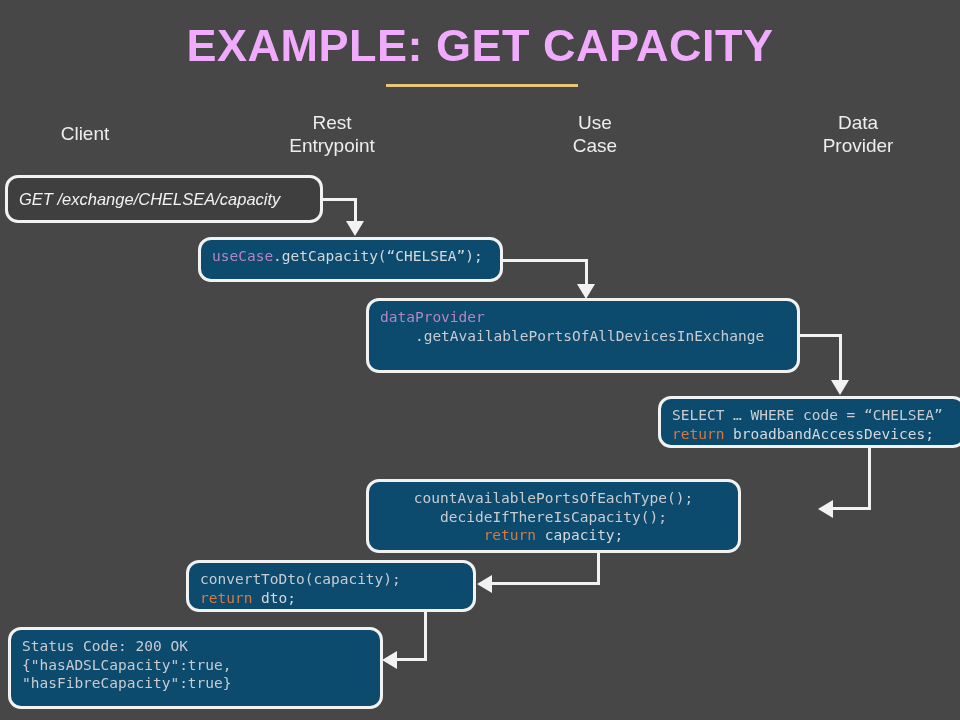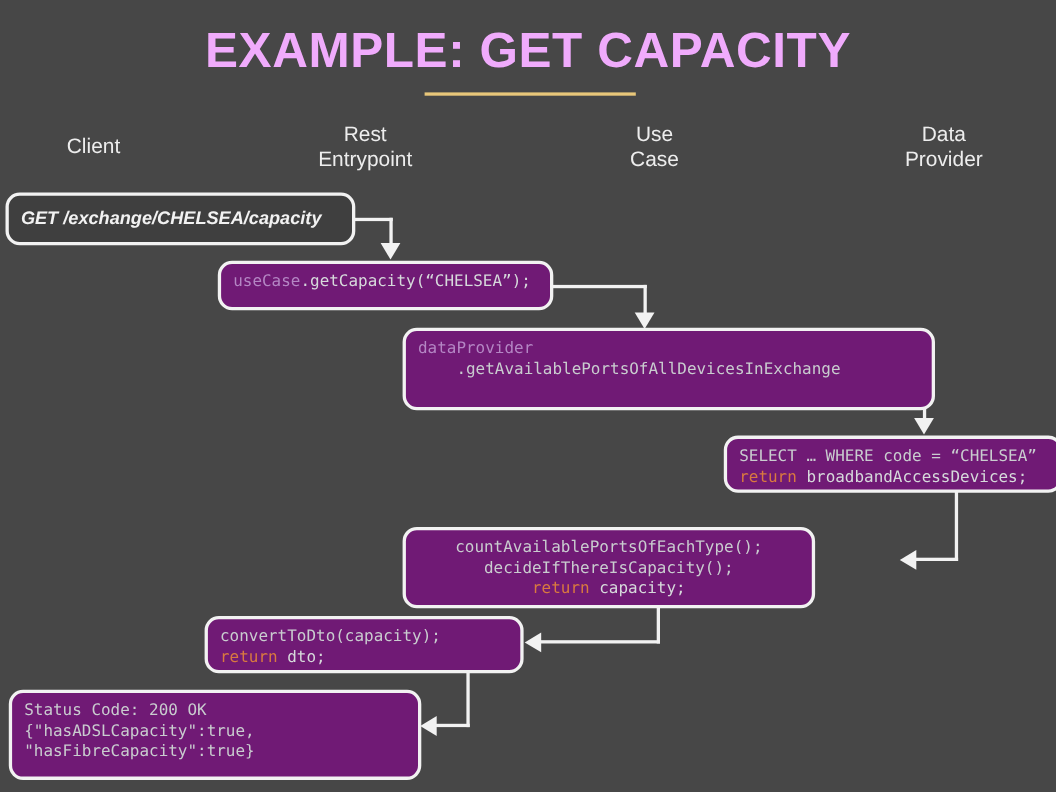--- a/index.html
+++ b/index.html
@@ -38,40 +38,40 @@
     font-weight:normal;
     white-space:pre-line;
   }
 
   
   .box{
     position:absolute;
     box-sizing:border-box;
     border:3px solid #F2F2F2;
     border-radius:13px;
-    background:#701a75;
+    background:#0c4a6e;
     padding:7px 11px;
     color:#CFCFCF;
     z-index:3;
   }
   .box .codeline{
     font-family:"DejaVu Sans Mono", monospace;
     font-size:14.5px;
     line-height:18.5px;
     white-space:pre;
     color:#C9CCCF;
   }
   .box.req{
     background:#3F3F3F;
     display:flex;align-items:center;
   }
   .reqtext{
     font-family:"Liberation Sans", sans-serif;
     font-style:italic;
-    font-weight:bold;
+    font-weight:normal;
     font-size:16.5px;
     color:#F2F2F2;
     white-space:nowrap;
   }
   .kw-purple{color:#B486C4;}
   .kw-orange{color:#D9793F;}
   .kw-green{color:#8FA876;}
   .kw-white{color:#D6D9DB;}
 
   
@@ -115,21 +115,21 @@
   <div class="arrow down" style="left:346px;top:221px;"></div>
 
   <div class="box" style="left:198px;top:237px;width:305px;height:45px;">
     <div class="codeline"><span class="kw-purple">useCase</span><span class="kw-white">.getCapacity(“CHELSEA”);</span></div>
   </div>
 
   <div class="conn h" style="left:501px;top:259px;width:87px;"></div>
   <div class="conn v" style="left:585px;top:259px;height:27px;"></div>
   <div class="arrow down" style="left:577px;top:284px;"></div>
 
-  <div class="box" style="left:366px;top:298px;width:484px;height:75px;">
+  <div class="box" style="left:366px;top:298px;width:434px;height:75px;">
     <div class="codeline"><span class="kw-purple">dataProvider</span></div>
     <div class="codeline kw-white">    .getAvailablePortsOfAllDevicesInExchange</div>
   </div>
 
   <div class="conn h" style="left:798px;top:334px;width:44px;"></div>
   <div class="conn v" style="left:839px;top:334px;height:48px;"></div>
   <div class="arrow down" style="left:831px;top:380px;"></div>
 
   <div class="box" style="left:638px;top:396px;width:308px;height:52px;margin-left:20px;">
     <div class="codeline kw-green">SELECT … WHERE code = “CHELSEA”</div>

